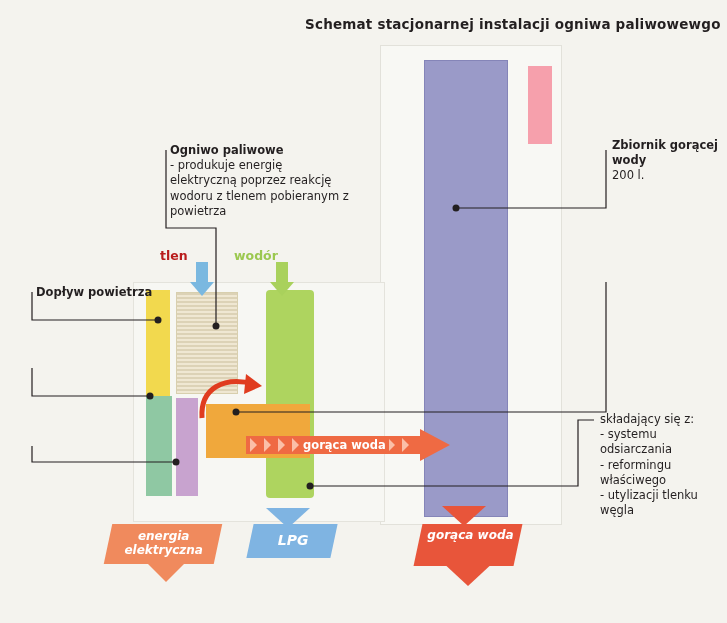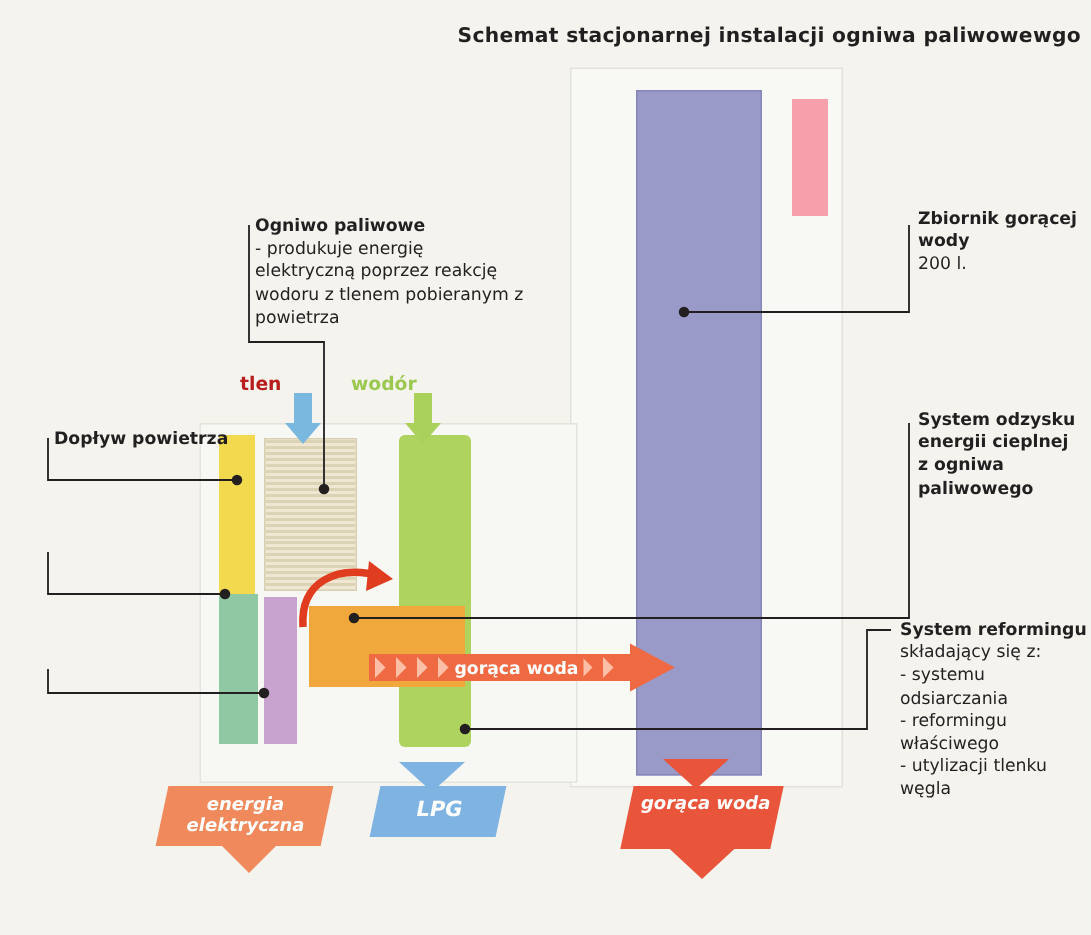--- a/index.html
+++ b/index.html
@@ -422,26 +422,22 @@
     <span class="hd">Dopływ powietrza</span>
   </div>
 
 
 
   <div class="callout c-zbiornik">
     <span class="hd">Zbiornik gorącej wody</span>
     <span>200 l.</span>
   </div>
 
-  <div class="callout c-odzysk">
-    <span class="hd">System odzysku energii cieplnej z ogniwa paliwowego</span>
-  </div>
 
   <div class="callout c-reforming">
-    <span class="hd">System reformingu</span>
     <span>składający się z:</span>
     <div>- systemu odsiarczania</div>
     <div>- reformingu właściwego</div>
     <div>- utylizacji tlenku węgla</div>
   </div>
 
   <div class="down-tri tri-lpg"></div>
   <div class="down-tri tri-hot"></div>
   <div class="down-tri tri-energia"></div>
   <div class="down-tri tri-hot2"></div>

